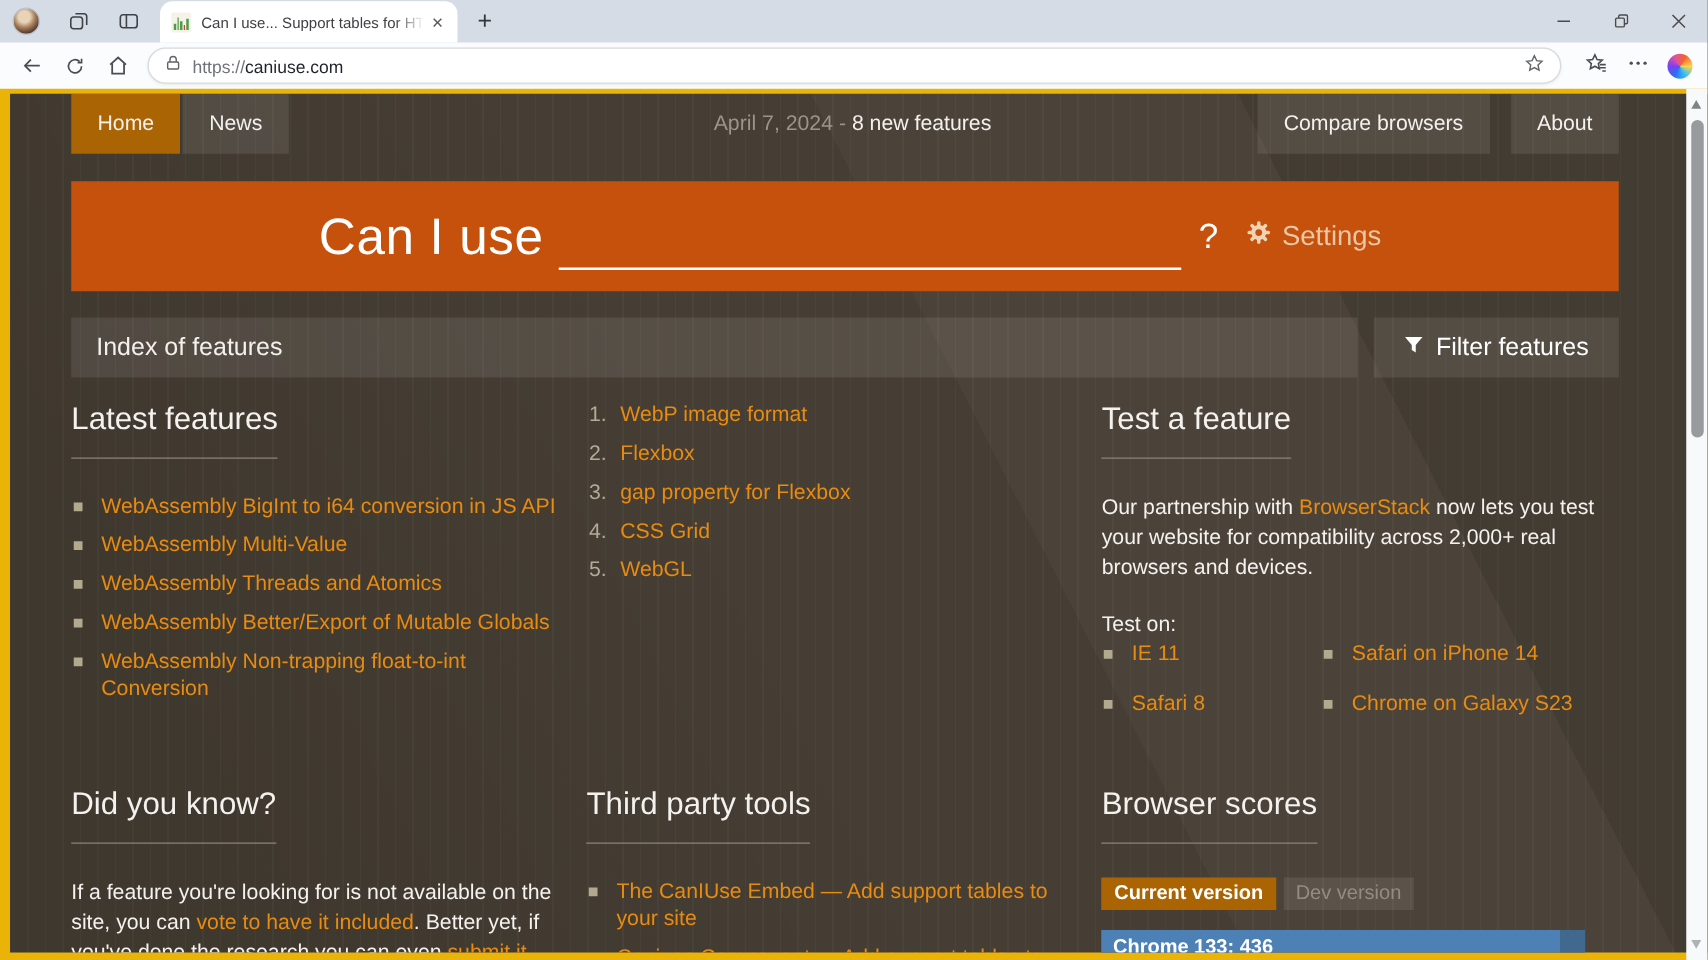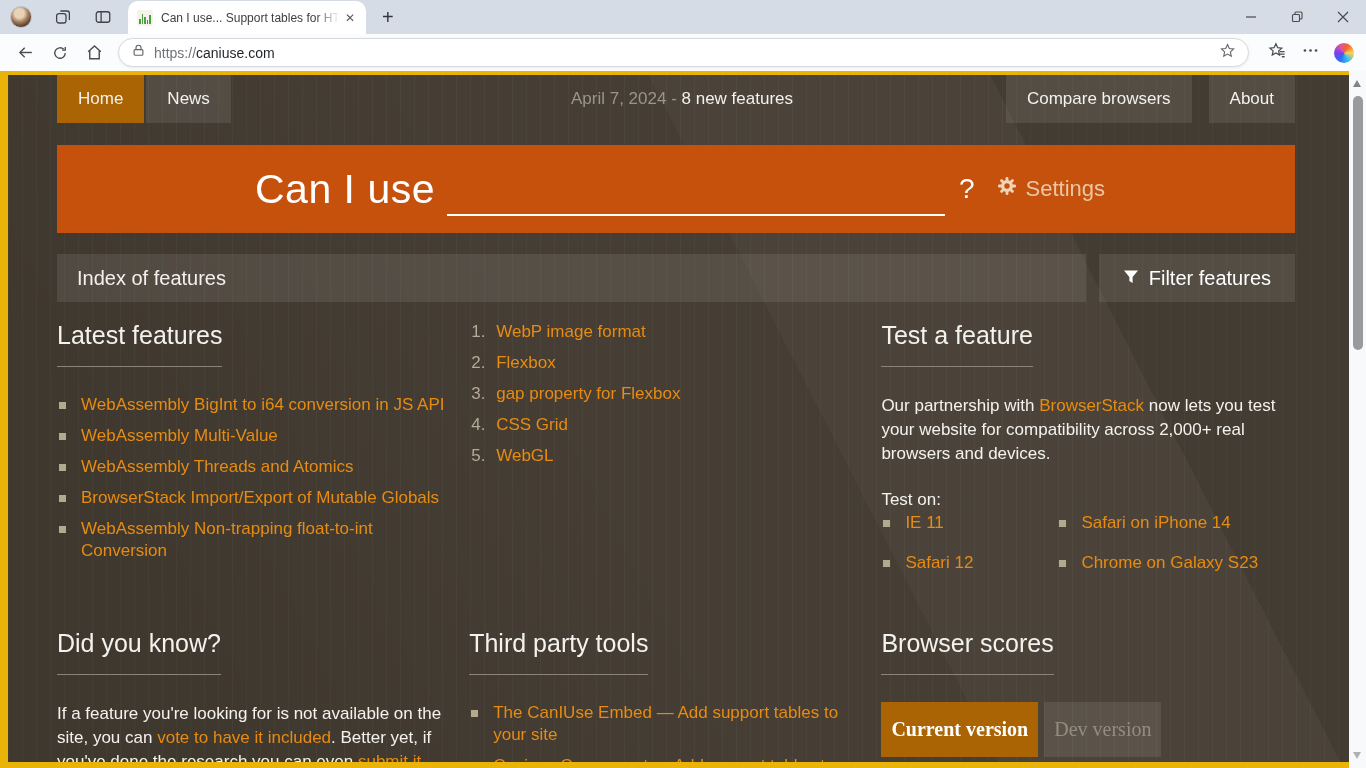--- a/index.html
+++ b/index.html
@@ -84,21 +84,21 @@
   ul.squares li::before { content:""; position:absolute; left:2px; top:8px; width:7px; height:7px; background:#b3a98f; }
   ol.nums { counter-reset:n; }
   ol.nums li { position:relative; counter-increment:n; padding-left:27px; margin-bottom:9px; line-height:22px; }
   ol.nums li::before { content:counter(n) "."; position:absolute; left:2px; color:#b3aa97; }
 
   .teston-label { margin-top:22px; }
   .teston-grid { margin-top:20px; display:grid; grid-template-columns:176px 1fr; row-gap:9px; }
   .teston-grid li { margin-bottom:0; }
 
   .score-toggle { display:flex; gap:6px; margin-bottom:16px; }
-  .togglebtn { font-size:20px; padding:16px 10px; cursor:pointer;font-family:Liberation Serif, serif; }
+  .togglebtn { font-size:16px; padding:4px 10px; cursor:pointer; }
   .togglebtn.active { background:#aa6403; color:#fff; font-weight:700; }
   .togglebtn.inactive { background:rgba(255,255,255,0.09); color:#958c80; }
   .score-bar { height:28px; margin-bottom:10px; }
   .score-bar span { display:block; padding-left:9px; line-height:28px; font-size:16px; font-weight:700; color:#fff; white-space:nowrap; }
 
   
   .scrollbar { position:absolute; top:0; right:0; bottom:0; width:17px; background:#f8f9fb; z-index:6; }
   .sb-up { position:absolute; top:9px; left:4px; width:0; height:0;
     border-left:4.5px solid transparent; border-right:4.5px solid transparent; border-bottom:7px solid #808487; }
   .sb-down { position:absolute; bottom:9px; left:4px; width:0; height:0;
@@ -261,21 +261,21 @@
       </div>
 
       <div class="main">
 
         <section class="c1r1">
           <h2>Latest features</h2>
           <ul class="squares">
             <li><span class="link">WebAssembly BigInt to i64 conversion in JS API</span></li>
             <li><span class="link">WebAssembly Multi-Value</span></li>
             <li><span class="link">WebAssembly Threads and Atomics</span></li>
-            <li><span class="link">BrowserStack Import/Export of Mutable Globals</span></li>
+            <li><span class="link">WebAssembly Better/Export of Mutable Globals</span></li>
             <li><span class="link">WebAssembly Non-trapping float-to-int Conversion</span></li>
           </ul>
         </section>
 
         <section class="c2r1">
           <ol class="nums">
             <li><span class="link">WebP image format</span></li>
             <li><span class="link">Flexbox</span></li>
             <li><span class="link">gap property for Flexbox</span></li>
             <li><span class="link">CSS Grid</span></li>
@@ -283,21 +283,21 @@
           </ol>
         </section>
 
         <section class="c3r1">
           <h2>Test a feature</h2>
           <p class="copy"><span>Our partnership with </span><span class="link">BrowserStack</span><span> now lets you test your website for compatibility across 2,000+ real browsers and devices.</span></p>
           <p class="copy teston-label">Test on:</p>
           <ul class="squares teston-grid">
             <li><span class="link">IE 11</span></li>
             <li><span class="link">Safari on iPhone 14</span></li>
-            <li><span class="link">Safari 12</span></li>
+            <li><span class="link">Safari 8</span></li>
             <li><span class="link">Chrome on Galaxy S23</span></li>
           </ul>
         </section>
 
         <section class="c1r2">
           <h2>Did you know?</h2>
           <p class="copy"><span>If a feature you're looking for is not available on the site, you can </span><span class="link">vote to have it included</span><span>. Better yet, if you've done the research you can even </span><span class="link">submit it yourself</span></p>
         </section>
 
         <section class="c2r2">

